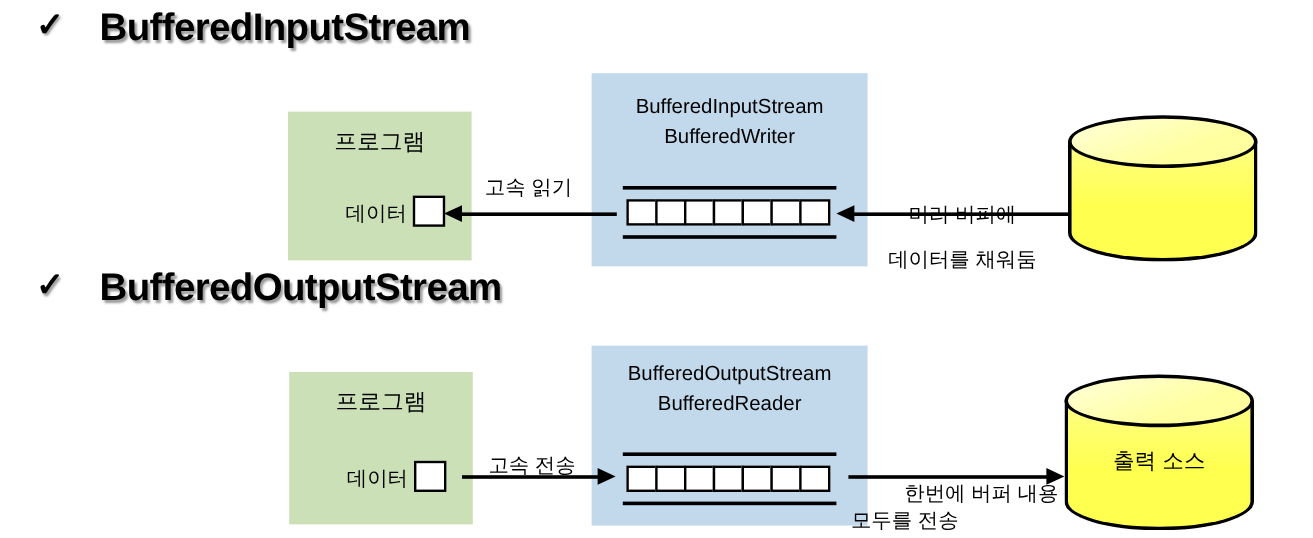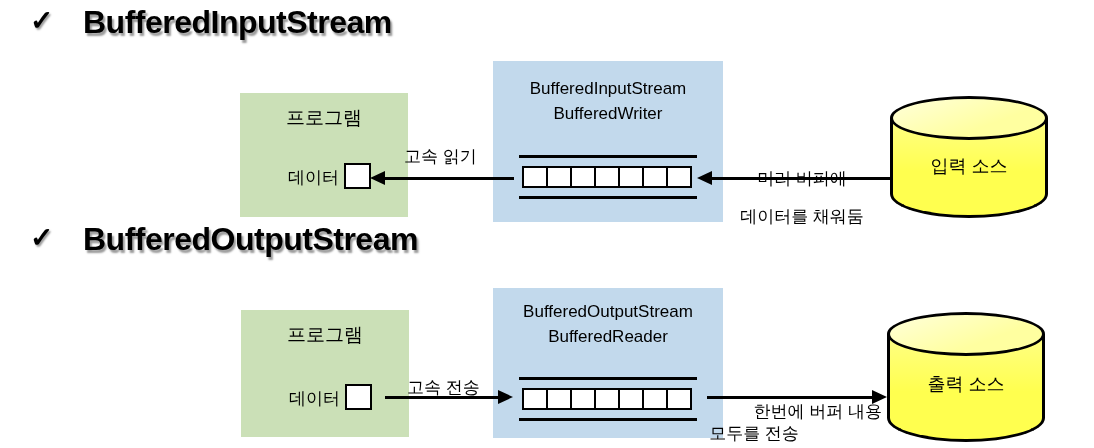--- a/index.html
+++ b/index.html
@@ -13,21 +13,21 @@
 
   
   .heading{position:absolute;display:flex;align-items:flex-start;}
   #h1{left:30px;top:4px;} #h2{left:30px;top:221px;}
   .check{font-size:28px;font-weight:700;width:53px;flex:0 0 53px;
          text-shadow:1.5px 2px 2px rgba(0,0,0,0.4);}
   .htext{font-size:32px;font-weight:700;letter-spacing:-0.5px;
          text-shadow:2px 2.5px 2px rgba(0,0,0,0.4);}
 
   
-  .program-box{position:absolute;width:168px;background:var(--green);}
+  .program-box{position:absolute;width:153px;background:var(--green);}
   #pbox1{left:240px;top:93px;height:124px;}
   #pbox2{left:241px;top:310px;height:127px;}
   .program-title{text-align:center;margin-top:12px;font-size:19px;}
   .data-row{position:absolute;display:flex;align-items:flex-end;}
   #drow1{left:48px;top:70px;} #drow2{left:48px;top:74px;}
   .data-label{font-size:17px;margin-right:5px;}
   .data-cell{width:27px;height:26px;background:#fff;border:2px solid var(--line);box-sizing:border-box;}
 
   
   .stream-box{position:absolute;width:230px;background:var(--blue);}
@@ -110,21 +110,20 @@
           <div class="cell"></div>
           <div class="cell"></div>
         </div>
       <div class="buf-line"></div>
     </div>
   </div>
 
   <div class="cylinder" id="cyl1">
     <div class="cyl-top"></div>
     <div class="cyl-body"></div>
-    <div class="cyl-label">입력 소스</div>
   </div>
 
   <div class="arrow-line" id="lineA"></div>
   <div class="head-left" id="headA"></div>
   <div class="flow-label" id="lblA">고속 읽기</div>
 
   <div class="arrow-line" id="lineB"></div>
   <div class="head-left" id="headB"></div>
   <div class="flow-label center" id="lblB1">미리 버퍼에</div>
   <div class="flow-label center" id="lblB2">데이터를 채워둠</div>

